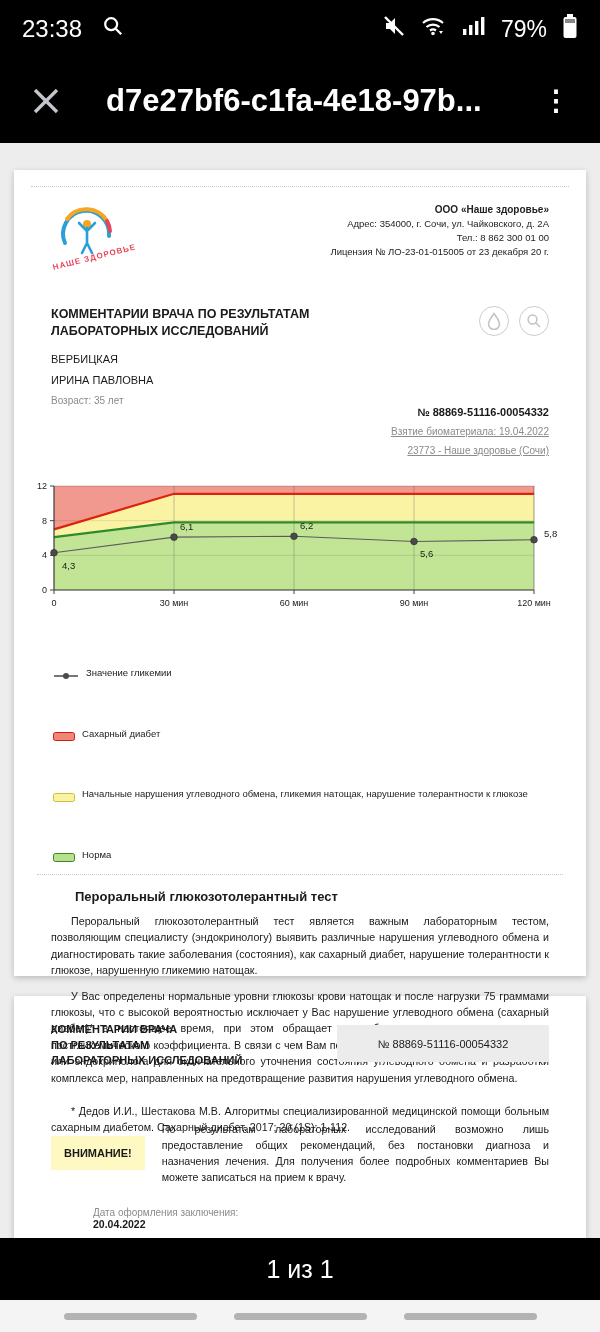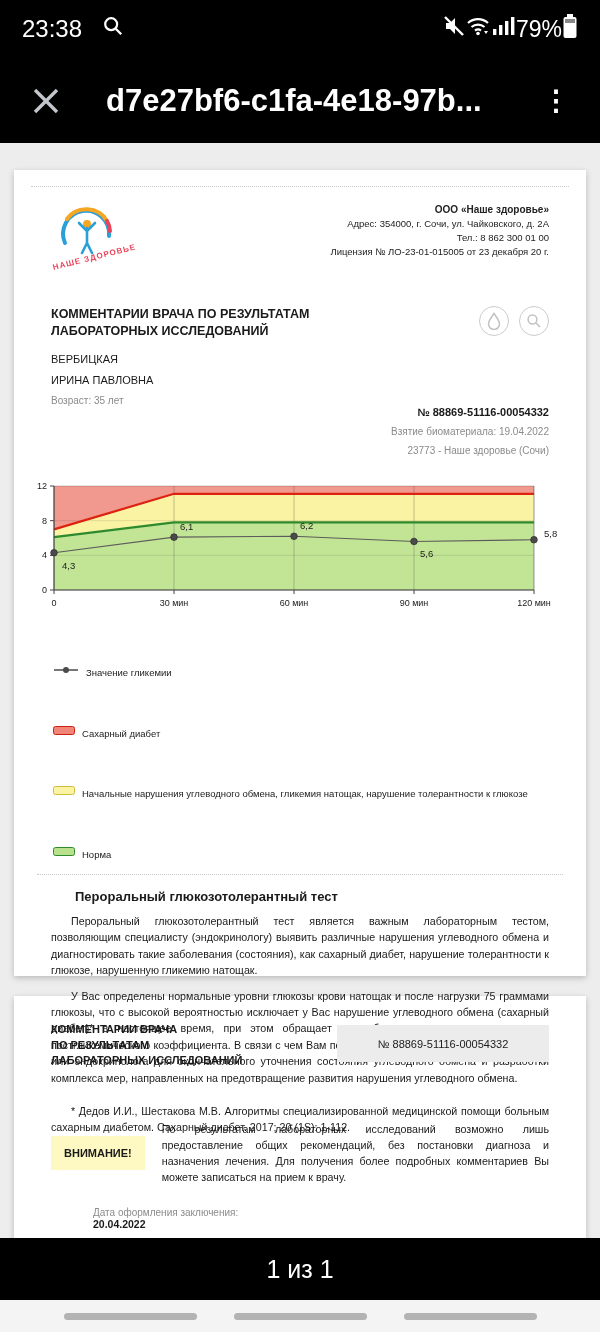--- a/index.html
+++ b/index.html
@@ -2,21 +2,21 @@
 <html><head>
 <meta charset="utf-8">
 <style>
   * { margin:0; padding:0; box-sizing:border-box; }
   html,body { width:600px; height:1332px; overflow:hidden; }
   body { font-family:"Liberation Sans", sans-serif; display:flex; flex-direction:column; background:#ededed; }
 
   
   .status-bar { height:58px; background:#000; color:#fff; display:flex; align-items:center; padding:0 22px; flex:0 0 auto; }
   .status-left { display:flex; align-items:center; gap:20px; font-size:24px; }
-  .status-right { margin-left:auto; display:flex; align-items:center; gap:0; font-size:23px; }
+  .status-right { margin-left:auto; display:flex; align-items:center; gap:15px; font-size:23px; }
 
   
   .app-bar { height:85px; background:#000; display:flex; align-items:center; padding:0 24px; flex:0 0 auto; }
   .close-btn { width:44px; height:44px; display:flex; align-items:center; justify-content:center; }
   .app-title { color:#fff; font-size:31px; font-weight:bold; margin-left:38px; white-space:nowrap; overflow:hidden; flex:1; }
   .menu-btn { width:40px; height:44px; display:flex; align-items:center; justify-content:center; color:#fff; font-size:28px; font-weight:bold; letter-spacing:0; }
 
   
   .content { flex:1 1 auto; background:#ededed; overflow:hidden; }
   .page { background:#fff; margin:0 14px; box-shadow:0 2px 6px rgba(0,0,0,0.22); color:#1a1a1a; }
@@ -38,26 +38,26 @@
   .round-icon { width:30px; height:30px; border:1.4px solid #ccc; border-radius:50%; display:flex; align-items:center; justify-content:center; }
 
   .doc-subtitle { margin-top:15px; font-size:11.5px; }
 
   .patient-row { display:flex; justify-content:space-between; margin-top:13px;flex-direction:column; }
   .patient-left  { font-size:11px; }
   .patient-name2 { margin-top:9px; }
   .patient-age { margin-top:9px; color:#8b8b8b; font-size:10px; }
   .order-right { text-align:right; }
   .order-no { font-weight:bold; font-size:11px; }
-  .order-meta { margin-top:8px; color:#8b8b8b; font-size:10px; }
+  .order-meta { margin-top:8px; color:#8b8b8b; font-size:10px;text-decoration:underline; }
 
   
   .chart-wrap { margin:24px -27px 0; }
   .legend { margin:8px 0 0 2px; }
-  .legend-row { display:flex; align-items:flex-start; gap:7px; font-size:9.5px; line-height:15.5px; color:#222;margin-top:45px; }
+  .legend-row { display:flex; align-items:flex-end; gap:7px; font-size:9.5px; line-height:15.5px; color:#222;margin-top:45px; }
   .legend-swatch { width:22px; height:9px; border-radius:2.5px; flex:0 0 auto; }
 
   .pre-heading-divider { margin:12px -14px 0; }
   .section-heading { margin-top:14px; font-size:13px; font-weight:bold;padding-left:24px; }
   .body-text p { font-size:10.7px; line-height:16.4px; text-align:justify; text-indent:20px; margin-top:9px; }
   .footnote { margin-top:17px; font-size:10.7px; line-height:16.4px; text-align:justify; text-indent:20px; }
 
   
   .p2-header { display:flex; justify-content:space-between; align-items:flex-start; }
   .p2-title { font-weight:bold; font-size:11px; line-height:15.5px; }

